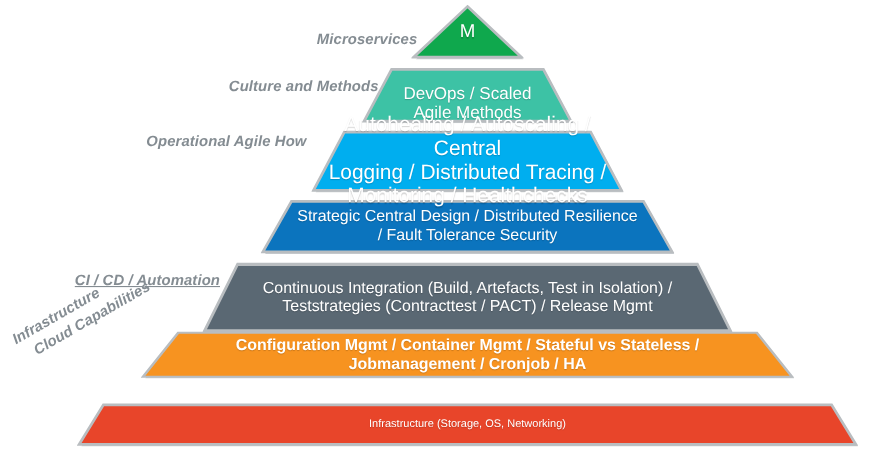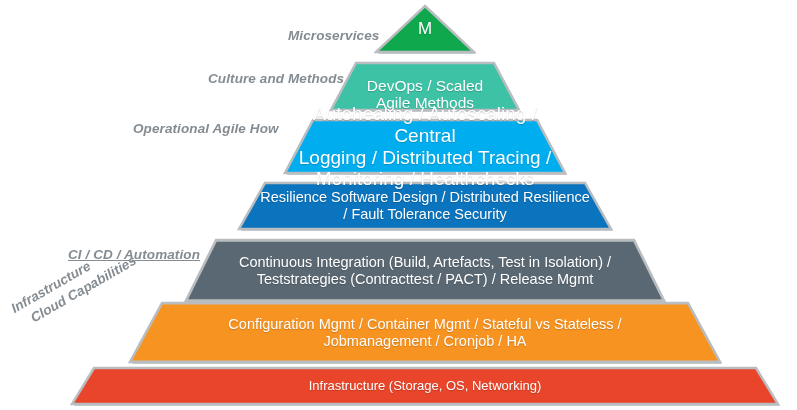--- a/index.html
+++ b/index.html
@@ -81,31 +81,32 @@
     top: 238px;
     width: 482px;
     height: 65px;
   }
   #tier-4 .tier-label { font-size: 14.5px; }
 
   #tier-5 {
     left: 128px;
     top: 301px;
     width: 594px;
-    height: 63px;
+    height: 43px;
+    font-weight: bold;
   }
   #tier-5 .tier-label { font-size: 14.5px; }
 
   #tier-6 {
     left: 70px;
     top: 366px;
     width: 710px;
     height: 40px;
   }
-  #tier-6 .tier-label { font-size: 13px; }
+  #tier-6 .tier-label { font-size: 10px; }
 
   
   .side-label {
     position: absolute;
     color: #848c92;
     font-style: italic;
     font-weight: bold;
     font-size: 13.5px;
     white-space: nowrap;
     letter-spacing: 0.1px;
@@ -160,21 +161,21 @@
     <span class="tier-label">Autohealing / Autoscaling / Central
 Logging / Distributed Tracing /
 Monitoring / Healthchecks</span>
   </div>
 
   <div class="tier" id="tier-3">
     <svg class="shape" viewBox="0 0 376 50" preserveAspectRatio="none">
       <polygon points="28,2 348,2 374,48 2,48" fill="#c9cdd0" transform="translate(2,2)"></polygon>
       <polygon points="28,2 348,2 374,48 2,48" fill="#0B74BE" stroke="#b9bdc0" stroke-width="2.5"></polygon>
     </svg>
-    <span class="tier-label">Resilience Software Design / Distributed Resilience
+    <span class="tier-label">Strategic Central Design / Distributed Resilience
 / Fault Tolerance Security</span>
   </div>
 
   <div class="tier" id="tier-4">
     <svg class="shape" viewBox="0 0 482 57" preserveAspectRatio="none">
       <polygon points="32,2 450,2 480,55 2,55" fill="#c9cdd0" transform="translate(2,2)"></polygon>
       <polygon points="32,2 450,2 480,55 2,55" fill="#5A6873" stroke="#b9bdc0" stroke-width="2.5"></polygon>
     </svg>
     <span class="tier-label">Continuous Integration (Build, Artefacts, Test in Isolation) /
 Teststrategies  (Contracttest / PACT) /  Release Mgmt</span>

